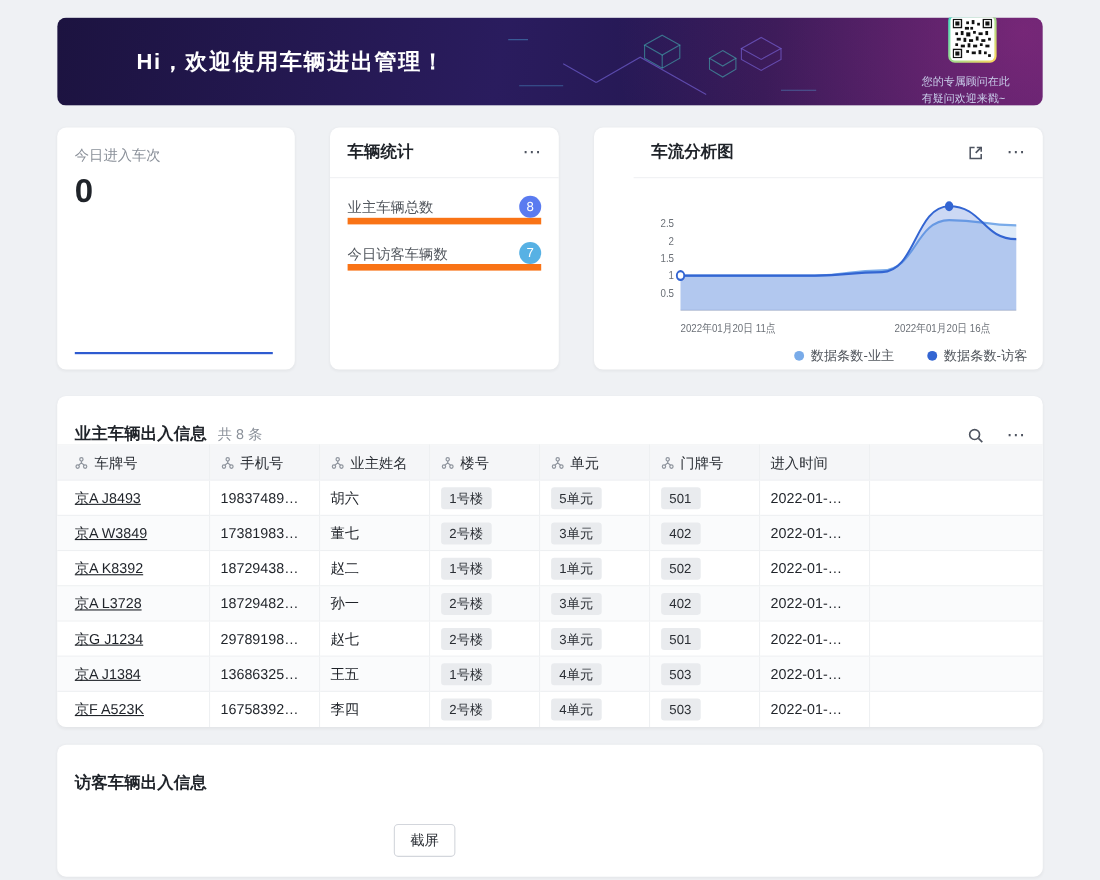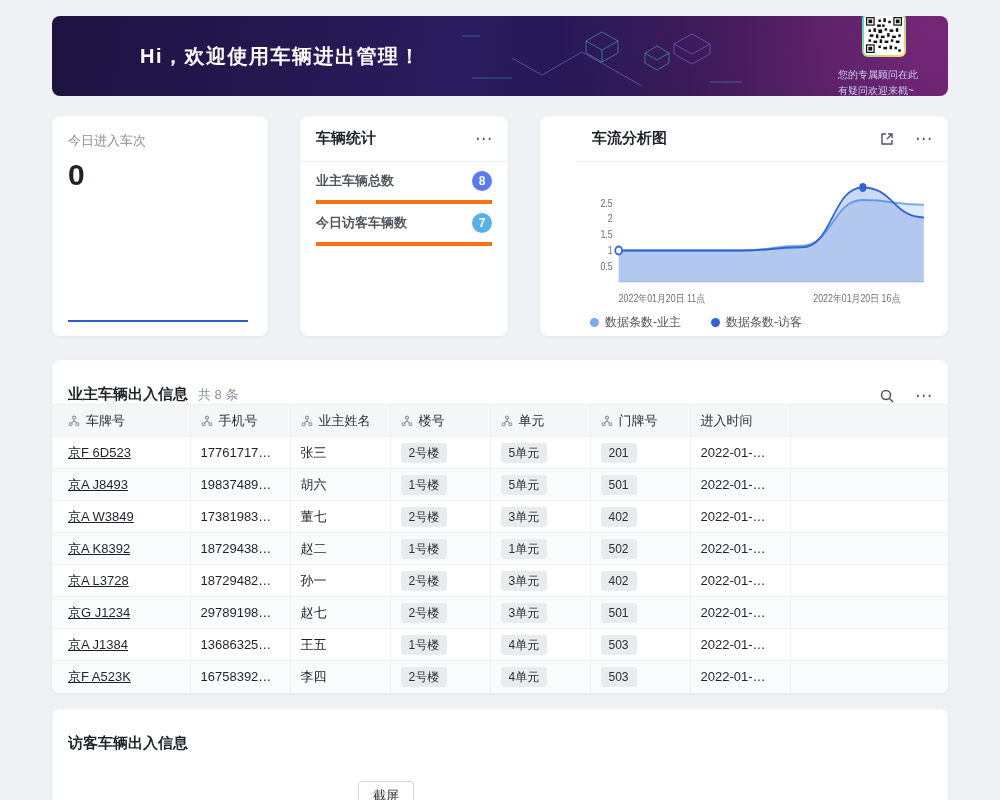--- a/index.html
+++ b/index.html
@@ -12,21 +12,21 @@
 
   
   .banner {
     position: relative; height: 80px; border-radius: 8px; overflow: hidden;
     background:
       radial-gradient(circle at 98% 15%, rgba(233,64,170,.35), transparent 42%),
       linear-gradient(100deg, #1c1340 0%, #2a1c5e 45%, #23164e 72%, #3b1a5e 100%);
     margin-bottom: 20px;
   }
   .banner-title {
-    position: absolute; left: 88px; top: 50%; transform: translateY(-50%);
+    position: absolute; left: 72px; top: 50%; transform: translateY(-50%);
     color: #fff; font-size: 20px; font-weight: 700; letter-spacing: 1.5px;
   }
   .banner-art { position: absolute; left: 400px; top: 0; }
   .qr-group { position: absolute; right: 18px; top: 50%; transform: translateY(-50%);
     display: flex; align-items: center; gap: 10px; flex-direction: column; }
   .qr-wrap { padding: 2px; border-radius: 6px; background: linear-gradient(135deg,#3fe0c5,#ffd65a); }
   .qr-box { width: 40px; height: 40px; background: #fff; border-radius: 4px;
     display: flex; align-items: center; justify-content: center; }
   .qr-caption { font-size: 10px; color: #c9cdea; line-height: 1.6; width: 92px; }
 
@@ -39,30 +39,30 @@
   .hd-icons { display: flex; align-items: center; gap: 20px; }
   .more { font-size: 17px; color: #4e5460; cursor: pointer; line-height: 1; }
 
   .card-entry { width: 216px; height: 220px; position: relative; padding: 16px; }
   .card-entry .label { font-size: 13px; color: #8a9099; }
   .card-entry .value { font-size: 30px; font-weight: 600; margin-top: 8px; }
   .card-entry .blue-line { position: absolute; left: 16px; right: 20px; bottom: 14px;
     height: 2px; background: #2e5bd0; }
 
   .card-vstats { width: 208px; height: 220px; }
-  .stat-row { display: flex; align-items: center; justify-content: space-between;
-    height: 42px; border-bottom: 4px solid #f97316; margin: 0 16px; font-weight: bold; }
+  .stat-row { display: flex; align-items: flex-end; justify-content: space-between;
+    height: 42px; border-bottom: 6px solid #f97316; margin: 0 16px; }
   .stat-label { font-size: 13px; color: #51565d; }
   .badge { min-width: 20px; height: 20px; border-radius: 10px; color: #fff; font-size: 12px;
     display: inline-flex; align-items: center; justify-content: center; padding: 0 3px; }
 
   .card-chart { flex: 1; height: 220px; padding-left: 36px; }
   .chart-body { padding: 6px 14px 0; }
   .tick { font-size: 10.5px; fill: #6b7077; }
-  .legend { display: flex; justify-content: flex-start; gap: 30px; margin-top: 2px; }
+  .legend { display: flex; justify-content: flex-end; gap: 30px; margin-top: 2px; }
   .legend-item { display: inline-flex; align-items: center; gap: 6px; font-size: 12px; color: #51565d; }
   .dot { width: 9px; height: 9px; border-radius: 50%; display: inline-block; }
 
   
   .card-table { margin-bottom: 16px; overflow: hidden; }
   .table-hd { display: flex; align-items: flex-end; justify-content: space-between;
     padding: 0 16px; height: 44px; }
   .table-hd .left { display: flex; align-items: baseline; gap: 10px; }
   .table-hd .t { font-size: 15px; font-weight: 700; }
   .count { font-size: 13px; color: #8a9099; }
@@ -333,30 +333,20 @@
                 <span>门牌号</span>
               </span></th>
             <th><span class="hcell">
                 <span>进入时间</span>
               </span></th>
             <th></th>
           </tr>
         </thead>
       <tbody>
           <tr>
-            <td>京F 6D523</td>
-            <td>17761717…</td>
-            <td>张三</td>
-            <td><span class="pill">2号楼</span></td>
-            <td><span class="pill">5单元</span></td>
-            <td><span class="pill">201</span></td>
-            <td>2022-01-…</td>
-            <td></td>
-          </tr>
-          <tr>
             <td>京A J8493</td>
             <td>19837489…</td>
             <td>胡六</td>
             <td><span class="pill">1号楼</span></td>
             <td><span class="pill">5单元</span></td>
             <td><span class="pill">501</span></td>
             <td>2022-01-…</td>
             <td></td>
           </tr>
           <tr>

